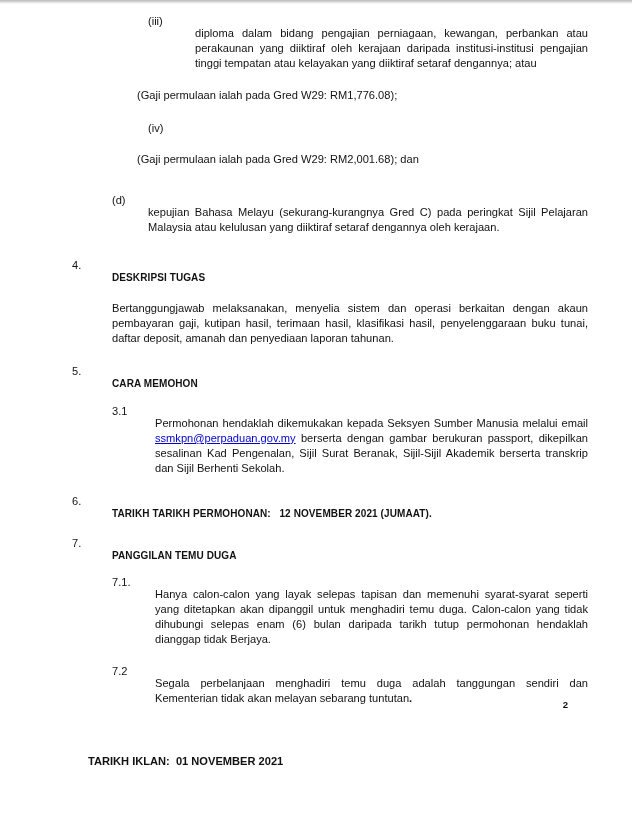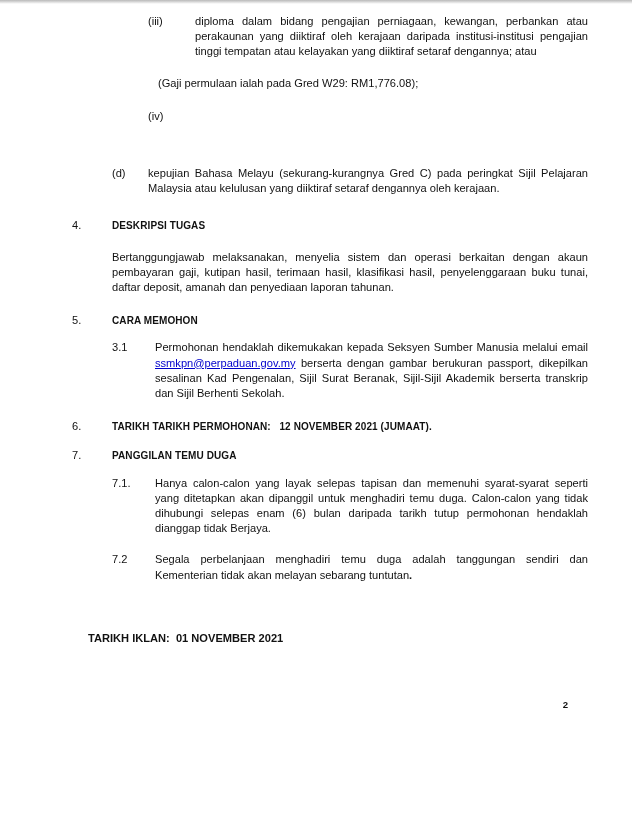--- a/index.html
+++ b/index.html
@@ -52,28 +52,29 @@
   }
   .marker {
     flex: 0 0 auto;
     font-size: 11.1px;
     line-height: 15.2px;
     white-space: nowrap;
   }
   .body {
     flex: 1 1 auto;
     min-width: 0;
+    margin-top: 12px;
   }
 
   
   .ind-sec   { margin-left: 0px; }    
   .ind-a     { margin-left: 40px; }   
   .ind-rom   { margin-left: 76px; }   
   .ind-text  { margin-left: 40px; }   
-  .ind-gaji  { margin-left: 86px; }  
+  .ind-gaji  { margin-left: 65px; }  
 
   .mw-sec    { width: 40px; }   
   .mw-alpha  { width: 36px; }   
   .mw-rom    { width: 47px; }   
   .mw-num    { width: 43px; }   
 
   .bold   { font-weight: bold; }
   .italic { font-style: italic; }
 
   .heading {
@@ -129,20 +130,21 @@
   <p class="para nojust ind-gaji">(Gaji permulaan ialah pada Gred W29: RM1,776.08);</p>
 
   <div class="sp-18"></div>
 
   <div class="row ind-rom">
     <div class="marker mw-rom">(iv)</div>
   </div>
 
   <div class="sp-16"></div>
 
+  <p class="para nojust ind-gaji">(Gaji permulaan ialah pada Gred W29: RM2,001.68); dan</p>
 
   <div class="sp-26"></div>
 
   <div class="row ind-a">
     <div class="marker mw-alpha">(d)</div>
     <div class="body">
       <p class="para">kepujian Bahasa Melayu (sekurang-kurangnya Gred C)  pada peringkat Sijil Pelajaran Malaysia atau kelulusan yang diiktiraf setaraf dengannya oleh kerajaan.</p>
     </div>
   </div>
 

